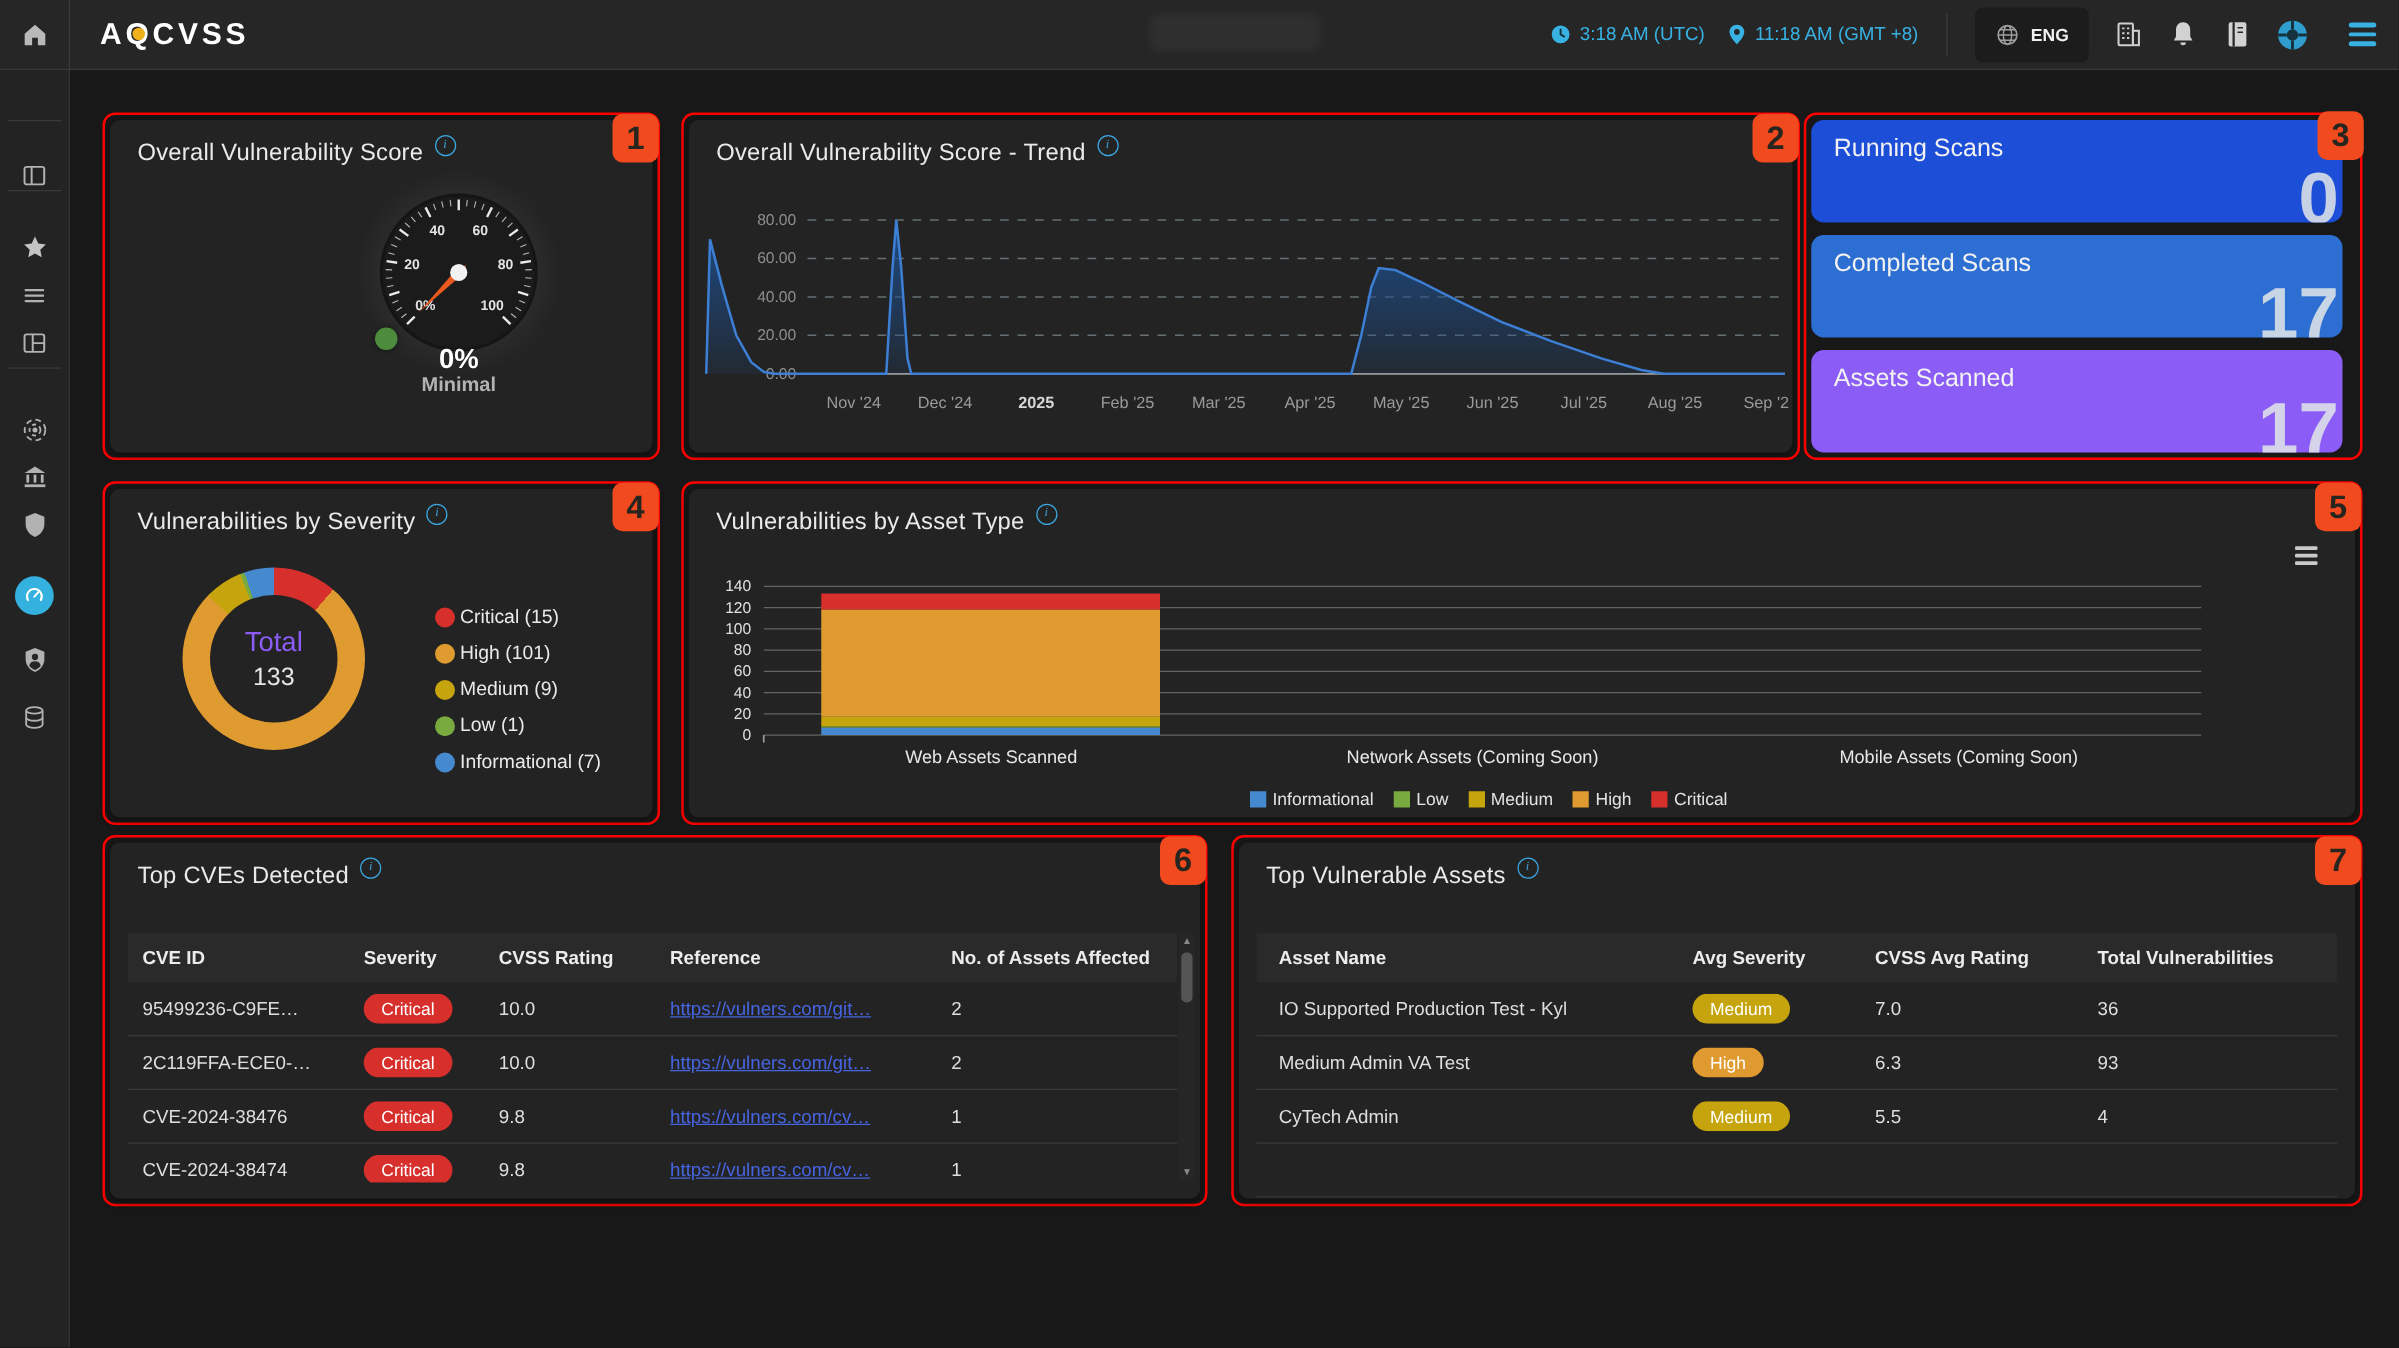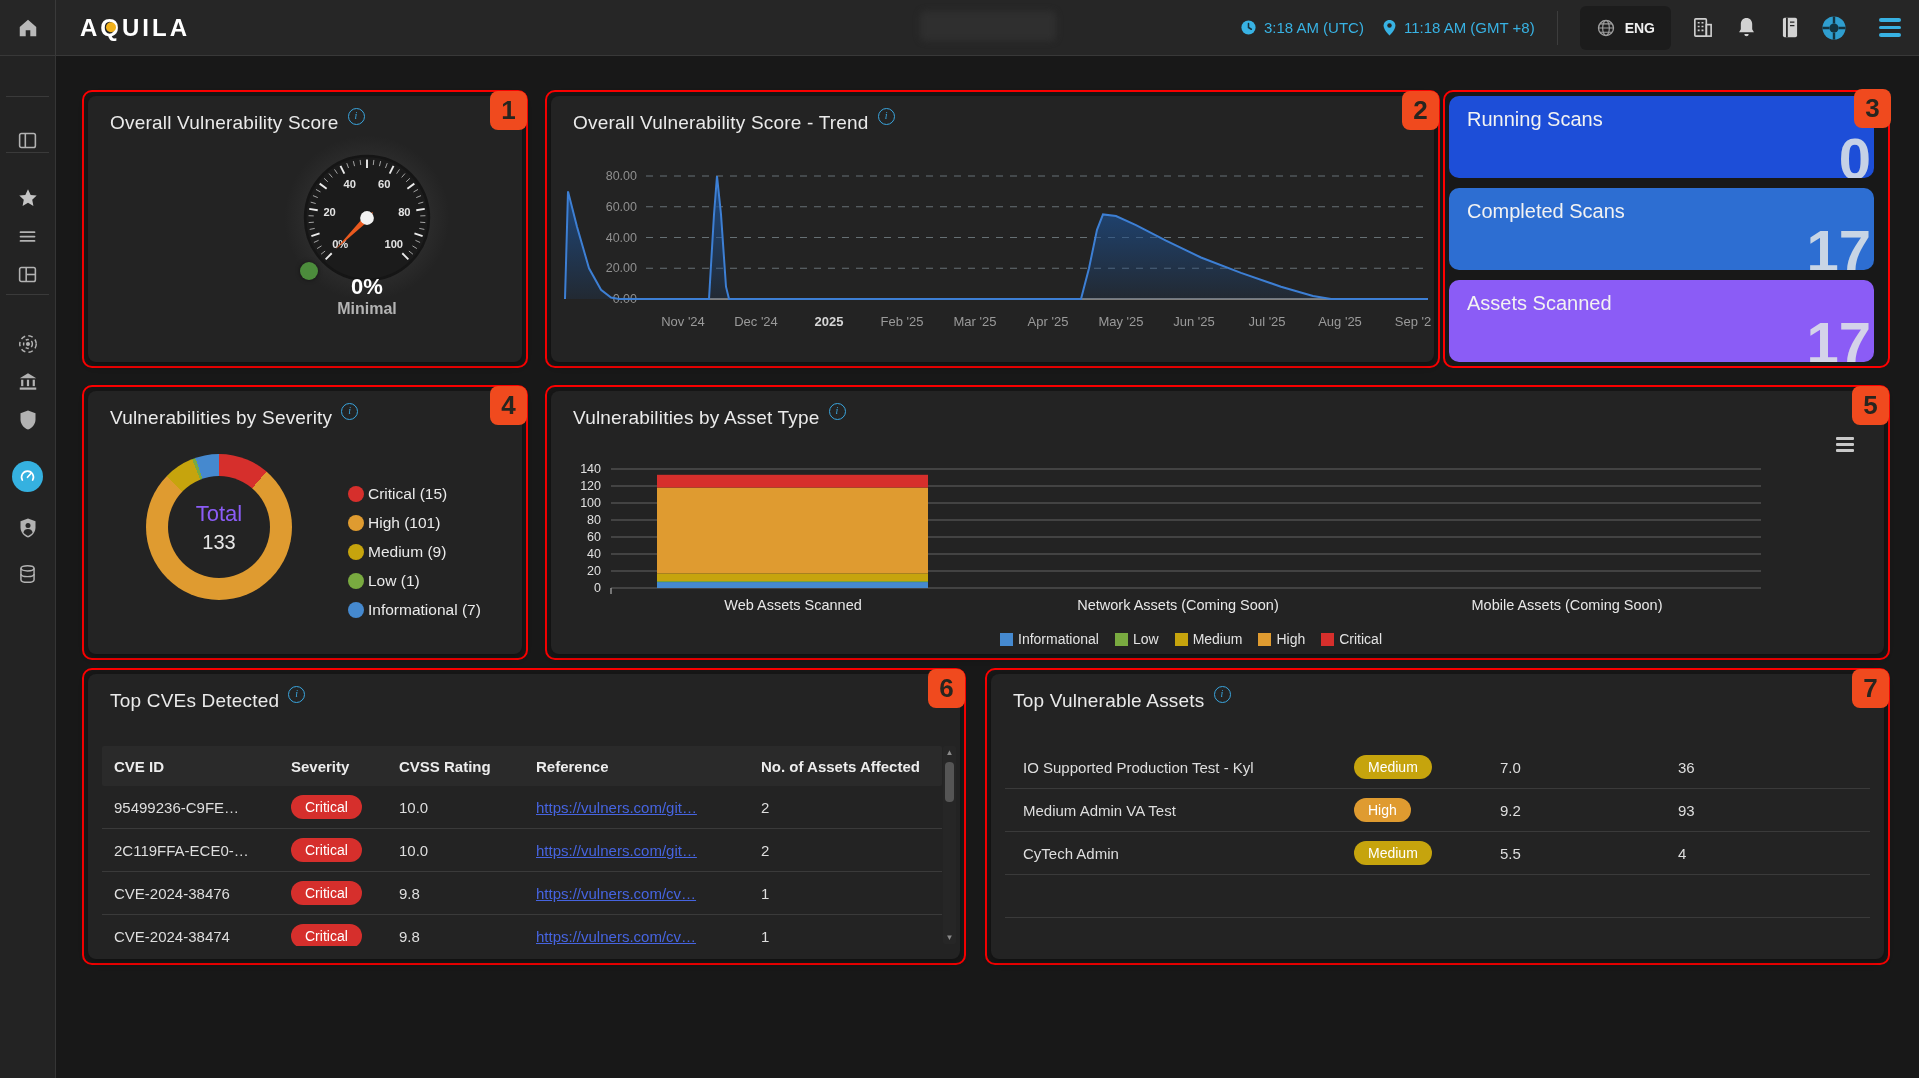--- a/index.html
+++ b/index.html
@@ -94,21 +94,21 @@
 
 <div class="topbar">
   <div class="home-btn">
     <svg width="22" height="22" viewBox="0 0 24 24">
       <path d="M3 11 L12 3 L21 11 V21 H14.5 V14.5 H9.5 V21 H3 Z" fill="#b9b9b9"></path>
     </svg>
   </div>
   <div class="brand">
       <span>A</span>
       <span class="q">Q<span class="qdot"></span></span>
-      <span>UILA</span>
+      <span>CVSS</span>
     </div>
   <div class="blur-blob"></div>
   <div class="tb-right">
     <div class="tb-time">
       <svg width="17" height="17" viewBox="0 0 24 24">
         <circle cx="12" cy="12" r="10" fill="#38b2e3"></circle>
           <path d="M12 6.5 V12 L16 14.5" stroke="#17323e" stroke-width="2.2" fill="none" stroke-linecap="round"></path>
       </svg>
       <span>3:18 AM (UTC)</span>
     </div>
@@ -543,30 +543,36 @@
 </div>
 
 <div class="redbox" style="left:985px;top:668px;width:905px;height:297px;">
   <div class="badge">7</div>
   <div class="panel">
     <div class="p-title">
       <span>Top Vulnerable Assets</span>
       <span class="info-i">i</span>
     </div>
     <div class="tbl t7" id="tbl-assets" style="left:14px;width:865px;height:212px;">
+        <div class="tbl-head" style="grid-template-columns: 331px 146px 178px 1fr;">
+          <div class="cell">Asset Name</div>
+          <div class="cell">Avg Severity</div>
+          <div class="cell">CVSS Avg Rating</div>
+          <div class="cell">Total Vulnerabilities</div>
+        </div>
         <div class="tbl-row" style="grid-template-columns: 331px 146px 178px 1fr;">
           <div class="cell">IO Supported Production Test - Kyl</div>
           <div class="cell"><span class="pill" style="background: rgb(198, 164, 13);">Medium</span></div>
           <div class="cell">7.0</div>
           <div class="cell">36</div>
         </div>
         <div class="tbl-row" style="grid-template-columns: 331px 146px 178px 1fr;">
           <div class="cell">Medium Admin VA Test</div>
           <div class="cell"><span class="pill" style="background: rgb(223, 155, 48);">High</span></div>
-          <div class="cell">9.2</div>
+          <div class="cell">6.3</div>
           <div class="cell">93</div>
         </div>
         <div class="tbl-row" style="grid-template-columns: 331px 146px 178px 1fr;">
           <div class="cell">CyTech Admin</div>
           <div class="cell"><span class="pill" style="background: rgb(198, 164, 13);">Medium</span></div>
           <div class="cell">5.5</div>
           <div class="cell">4</div>
         </div>
         <div class="tbl-row" style="grid-template-columns: 331px 146px 178px 1fr;"></div>
       </div>

